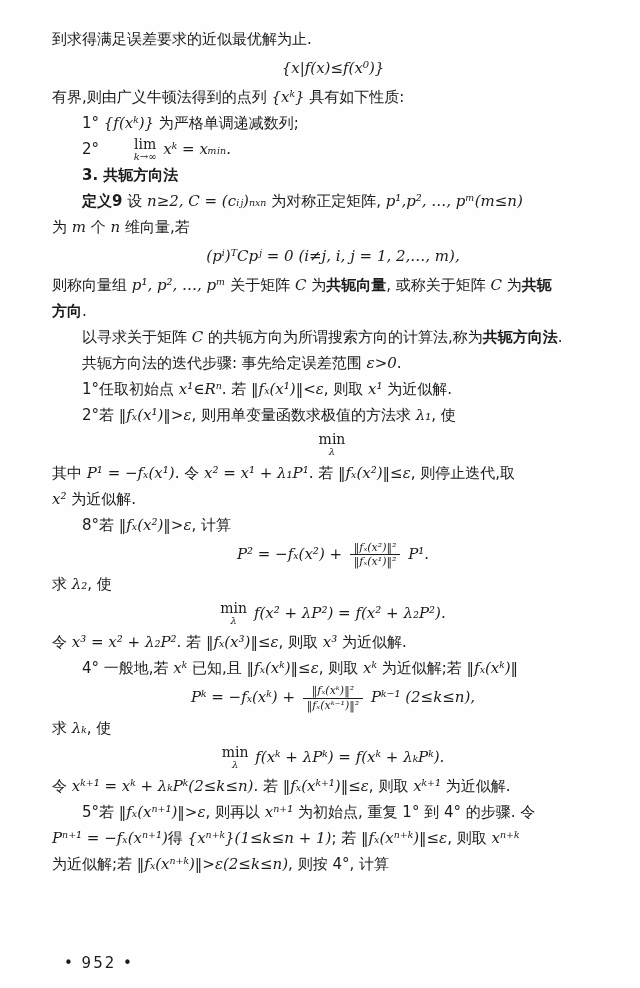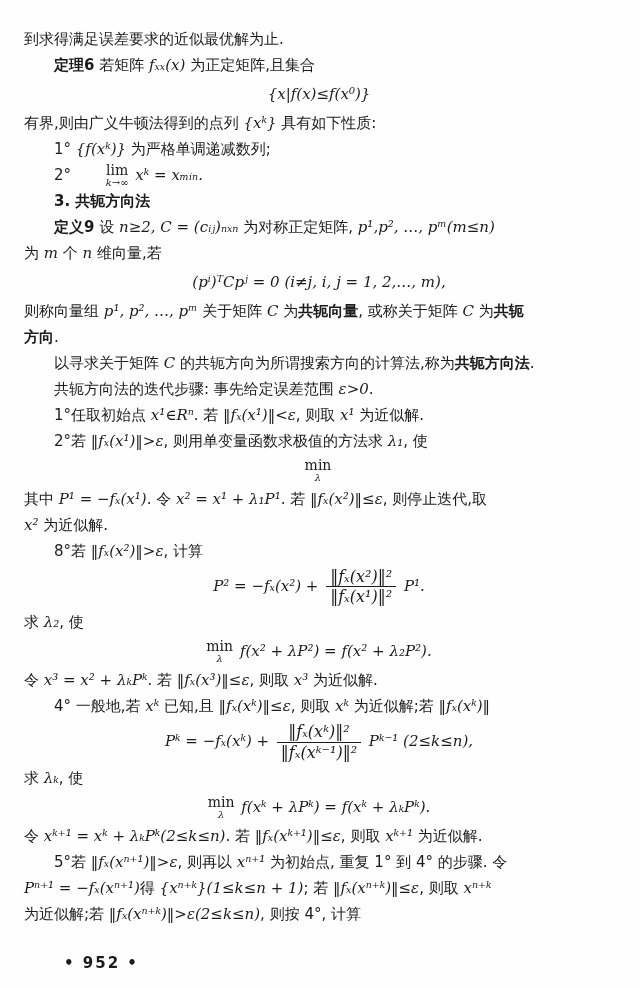--- a/index.html
+++ b/index.html
@@ -5,54 +5,53 @@
   html,body{margin:0;padding:0;}
   body{
     width:640px;height:988px;
     background:#fefefe;color:#1b1b1b;
     font-family:"DejaVu Sans",sans-serif;
     position:relative;overflow:hidden;
   }
   .page{
     position:absolute;inset:0;
     padding:26px 26px 0 24px;
-    font-size:15px;line-height:26px;
+    font-size:15px;line-height:26px;margin-left:28px;
   }
   .line{white-space:normal;}
   .indent{text-indent:2em;}
   .center{text-align:center;text-indent:0;}
   .formula{margin:3px 0;}
   .seg-p{}
   .seg-b{font-weight:bold;}
   .seg-m{font-family:"DejaVu Serif",serif;font-style:italic;}
   .frac{
     display:inline-block;vertical-align:middle;text-align:center;
     font-family:"DejaVu Serif",serif;font-style:italic;
-    line-height:1.2;font-size:16px;margin:0 3px;
+    line-height:1.2;font-size:11px;margin:0 3px;
   }
   .frac .num{display:block;padding:0 4px;}
   .frac .den{display:block;border-top:1.5px solid #1b1b1b;padding:0 4px;font-style:italic;}
   .underop{
     display:inline-block;vertical-align:middle;text-align:center;
     line-height:1;margin-right:2px;
   }
   .opmain{display:block;font-family:"DejaVu Serif",serif;font-size:14px;}
   .opunder{display:block;font-family:"DejaVu Serif",serif;font-style:italic;font-size:10px;margin-top:1px;}
   .pageno{
-    position:absolute;left:64px;top:950px;
-    font-size:15px;font-weight:bold;letter-spacing:2px;
+    position:absolute;left:36px;top:950px;
+    font-size:15px;font-weight:normal;letter-spacing:2px;
   }
 </style>
 </head>
 <body>
 
 <div class="page">
   <div>
       <div class="line"><span class="seg-p">到求得满足误差要求的近似最优解为止.</span></div>
-      <div class="line indent"><span class="seg-b">定理6</span><span class="seg-p">  若矩阵 </span><span class="seg-m">fₓₓ(x)</span><span class="seg-p"> 为正定矩阵,且集合</span></div>
       <div class="line center formula"><span class="seg-m">{x|f(x)≤f(x⁰)}</span></div>
       <div class="line"><span class="seg-p">有界,则由广义牛顿法得到的点列 </span><span class="seg-m">{xᵏ}</span><span class="seg-p"> 具有如下性质:</span></div>
       <div class="line indent"><span class="seg-p">1° </span><span class="seg-m">{f(xᵏ)}</span><span class="seg-p"> 为严格单调递减数列;</span></div>
       <div class="line indent"><span class="seg-p">2° </span><span class="underop"><span class="opmain">lim</span><span class="opunder">k→∞</span></span><span class="seg-m"> xᵏ = xₘᵢₙ.</span></div>
       <div class="line indent"><span class="seg-b">3. 共轭方向法</span></div>
       <div class="line indent"><span class="seg-b">定义9</span><span class="seg-p">  设 </span><span class="seg-m">n≥2, C = (cᵢⱼ)ₙₓₙ</span><span class="seg-p"> 为对称正定矩阵, </span><span class="seg-m">p¹,p², …, pᵐ(m≤n)</span></div>
       <div class="line"><span class="seg-p">为 </span><span class="seg-m">m</span><span class="seg-p"> 个 </span><span class="seg-m">n</span><span class="seg-p"> 维向量,若</span></div>
       <div class="line center formula"><span class="seg-m">(pⁱ)ᵀCpʲ = 0 (i≠j, i, j = 1, 2,…, m),</span></div>
       <div class="line"><span class="seg-p">则称向量组 </span><span class="seg-m">p¹, p², …, pᵐ</span><span class="seg-p"> 关于矩阵 </span><span class="seg-m">C</span><span class="seg-p"> 为</span><span class="seg-b">共轭向量</span><span class="seg-p">, 或称关于矩阵 </span><span class="seg-m">C</span><span class="seg-p"> 为</span><span class="seg-b">共轭</span></div>
       <div class="line"><span class="seg-b">方向</span><span class="seg-p">.</span></div>
@@ -60,21 +59,21 @@
       <div class="line indent"><span class="seg-p">共轭方向法的迭代步骤: 事先给定误差范围 </span><span class="seg-m">ε&gt;0</span><span class="seg-p">.</span></div>
       <div class="line indent"><span class="seg-p">1°任取初始点 </span><span class="seg-m">x¹∈Rⁿ</span><span class="seg-p">. 若 </span><span class="seg-m">‖fₓ(x¹)‖&lt;ε</span><span class="seg-p">, 则取 </span><span class="seg-m">x¹</span><span class="seg-p"> 为近似解.</span></div>
       <div class="line indent"><span class="seg-p">2°若 </span><span class="seg-m">‖fₓ(x¹)‖&gt;ε</span><span class="seg-p">, 则用单变量函数求极值的方法求 </span><span class="seg-m">λ₁</span><span class="seg-p">, 使</span></div>
       <div class="line center formula"><span class="underop"><span class="opmain">min</span><span class="opunder">λ</span></span></div>
       <div class="line"><span class="seg-p">其中 </span><span class="seg-m">P¹ = −fₓ(x¹)</span><span class="seg-p">.  令 </span><span class="seg-m">x² = x¹ + λ₁P¹</span><span class="seg-p">. 若 </span><span class="seg-m">‖fₓ(x²)‖≤ε</span><span class="seg-p">, 则停止迭代,取</span></div>
       <div class="line"><span class="seg-m">x²</span><span class="seg-p"> 为近似解.</span></div>
       <div class="line indent"><span class="seg-p">8°若 </span><span class="seg-m">‖fₓ(x²)‖&gt;ε</span><span class="seg-p">, 计算</span></div>
       <div class="line center formula"><span class="seg-m">P² = −fₓ(x²) + </span><span class="frac"><span class="num">‖fₓ(x²)‖²</span><span class="den">‖fₓ(x¹)‖²</span></span><span class="seg-m"> P¹.</span></div>
       <div class="line"><span class="seg-p">求 </span><span class="seg-m">λ₂</span><span class="seg-p">, 使</span></div>
       <div class="line center formula"><span class="underop"><span class="opmain">min</span><span class="opunder">λ</span></span><span class="seg-m"> f(x² + λP²) = f(x² + λ₂P²).</span></div>
-      <div class="line"><span class="seg-p">令 </span><span class="seg-m">x³ = x² + λₖPᵏ</span><span class="seg-p">. 若 </span><span class="seg-m">‖fₓ(x³)‖≤ε</span><span class="seg-p">, 则取 </span><span class="seg-m">x³</span><span class="seg-p"> 为近似解.</span></div>
+      <div class="line"><span class="seg-p">令 </span><span class="seg-m">x³ = x² + λ₂P²</span><span class="seg-p">. 若 </span><span class="seg-m">‖fₓ(x³)‖≤ε</span><span class="seg-p">, 则取 </span><span class="seg-m">x³</span><span class="seg-p"> 为近似解.</span></div>
       <div class="line indent"><span class="seg-p">4° 一般地,若 </span><span class="seg-m">xᵏ</span><span class="seg-p"> 已知,且 </span><span class="seg-m">‖fₓ(xᵏ)‖≤ε</span><span class="seg-p">, 则取 </span><span class="seg-m">xᵏ</span><span class="seg-p"> 为近似解;若 </span><span class="seg-m">‖fₓ(xᵏ)‖</span></div>
       <div class="line center formula"><span class="seg-m">Pᵏ = −fₓ(xᵏ) + </span><span class="frac"><span class="num">‖fₓ(xᵏ)‖²</span><span class="den">‖fₓ(xᵏ⁻¹)‖²</span></span><span class="seg-m"> Pᵏ⁻¹   (2≤k≤n),</span></div>
       <div class="line"><span class="seg-p">求 </span><span class="seg-m">λₖ</span><span class="seg-p">, 使</span></div>
       <div class="line center formula"><span class="underop"><span class="opmain">min</span><span class="opunder">λ</span></span><span class="seg-m"> f(xᵏ + λPᵏ) = f(xᵏ + λₖPᵏ).</span></div>
       <div class="line"><span class="seg-p">令 </span><span class="seg-m">xᵏ⁺¹ = xᵏ + λₖPᵏ(2≤k≤n)</span><span class="seg-p">. 若 </span><span class="seg-m">‖fₓ(xᵏ⁺¹)‖≤ε</span><span class="seg-p">, 则取 </span><span class="seg-m">xᵏ⁺¹</span><span class="seg-p"> 为近似解.</span></div>
       <div class="line indent"><span class="seg-p">5°若 </span><span class="seg-m">‖fₓ(xⁿ⁺¹)‖&gt;ε</span><span class="seg-p">, 则再以 </span><span class="seg-m">xⁿ⁺¹</span><span class="seg-p"> 为初始点, 重复 1° 到 4° 的步骤. 令</span></div>
       <div class="line"><span class="seg-m">Pⁿ⁺¹ = −fₓ(xⁿ⁺¹)</span><span class="seg-p">得 </span><span class="seg-m">{xⁿ⁺ᵏ}(1≤k≤n + 1)</span><span class="seg-p">; 若 </span><span class="seg-m">‖fₓ(xⁿ⁺ᵏ)‖≤ε</span><span class="seg-p">, 则取 </span><span class="seg-m">xⁿ⁺ᵏ</span></div>
       <div class="line"><span class="seg-p">为近似解;若 </span><span class="seg-m">‖fₓ(xⁿ⁺ᵏ)‖&gt;ε(2≤k≤n)</span><span class="seg-p">, 则按 4°, 计算</span></div>
     </div>
   <div class="pageno">• 952 •</div>

